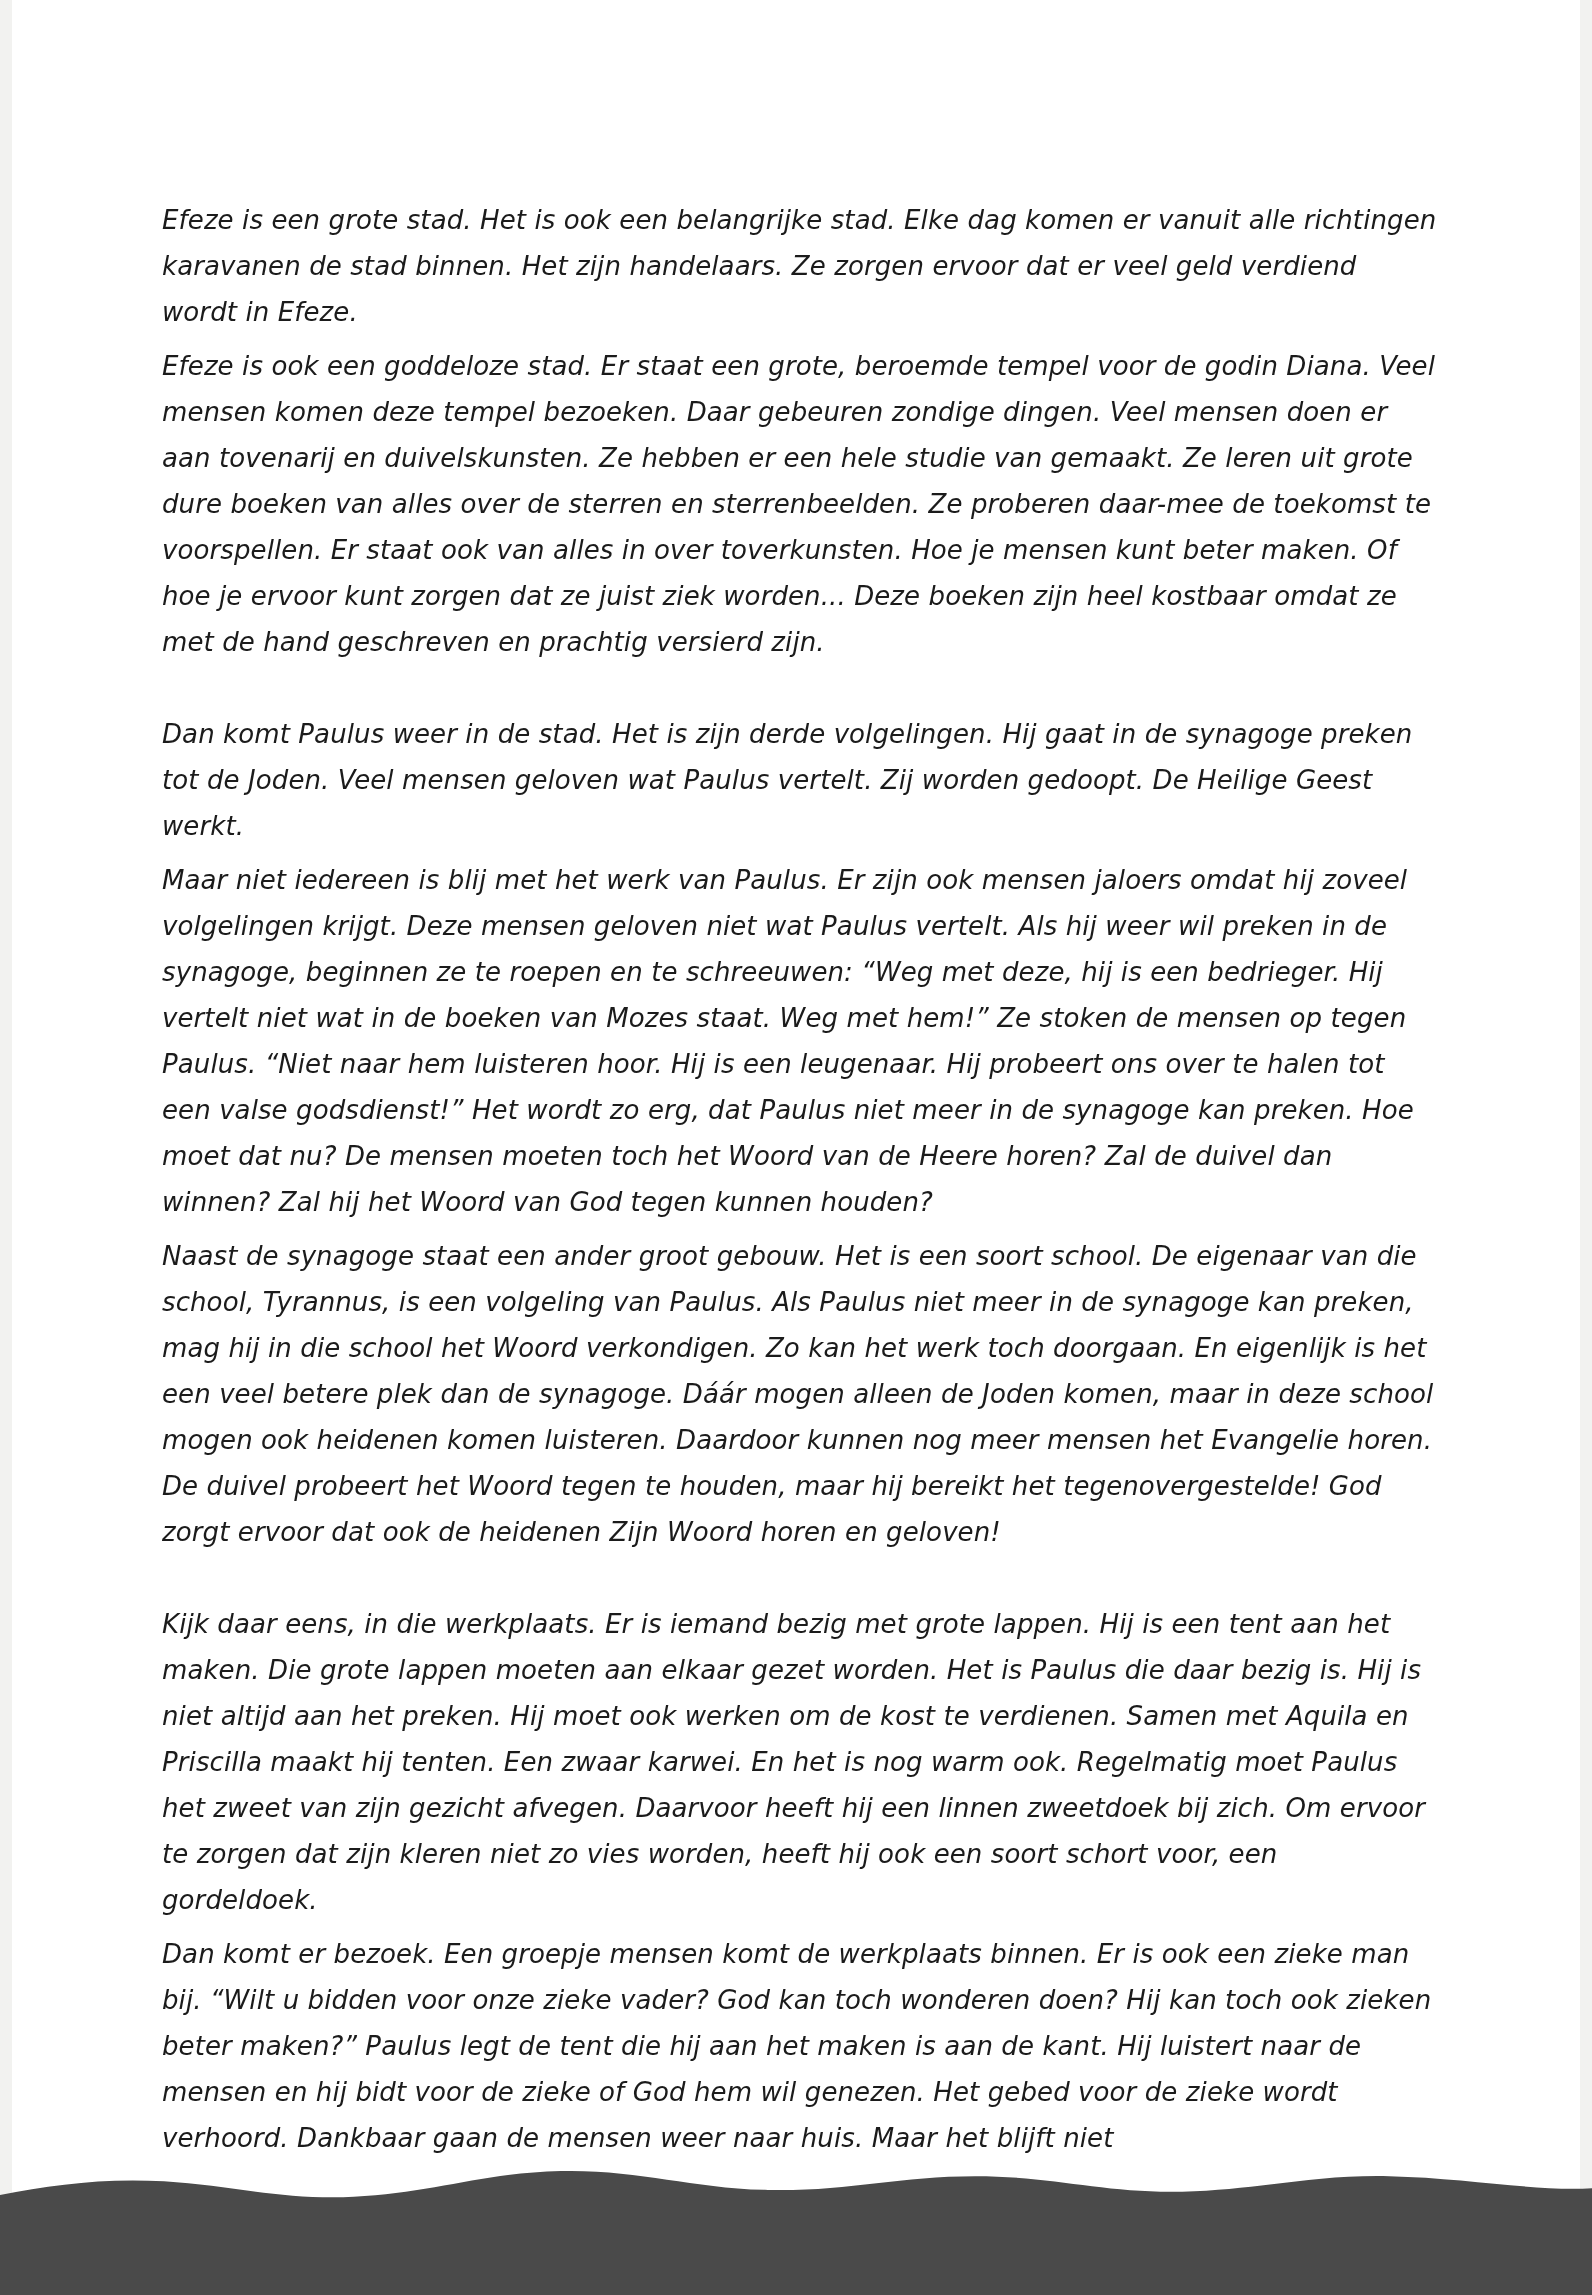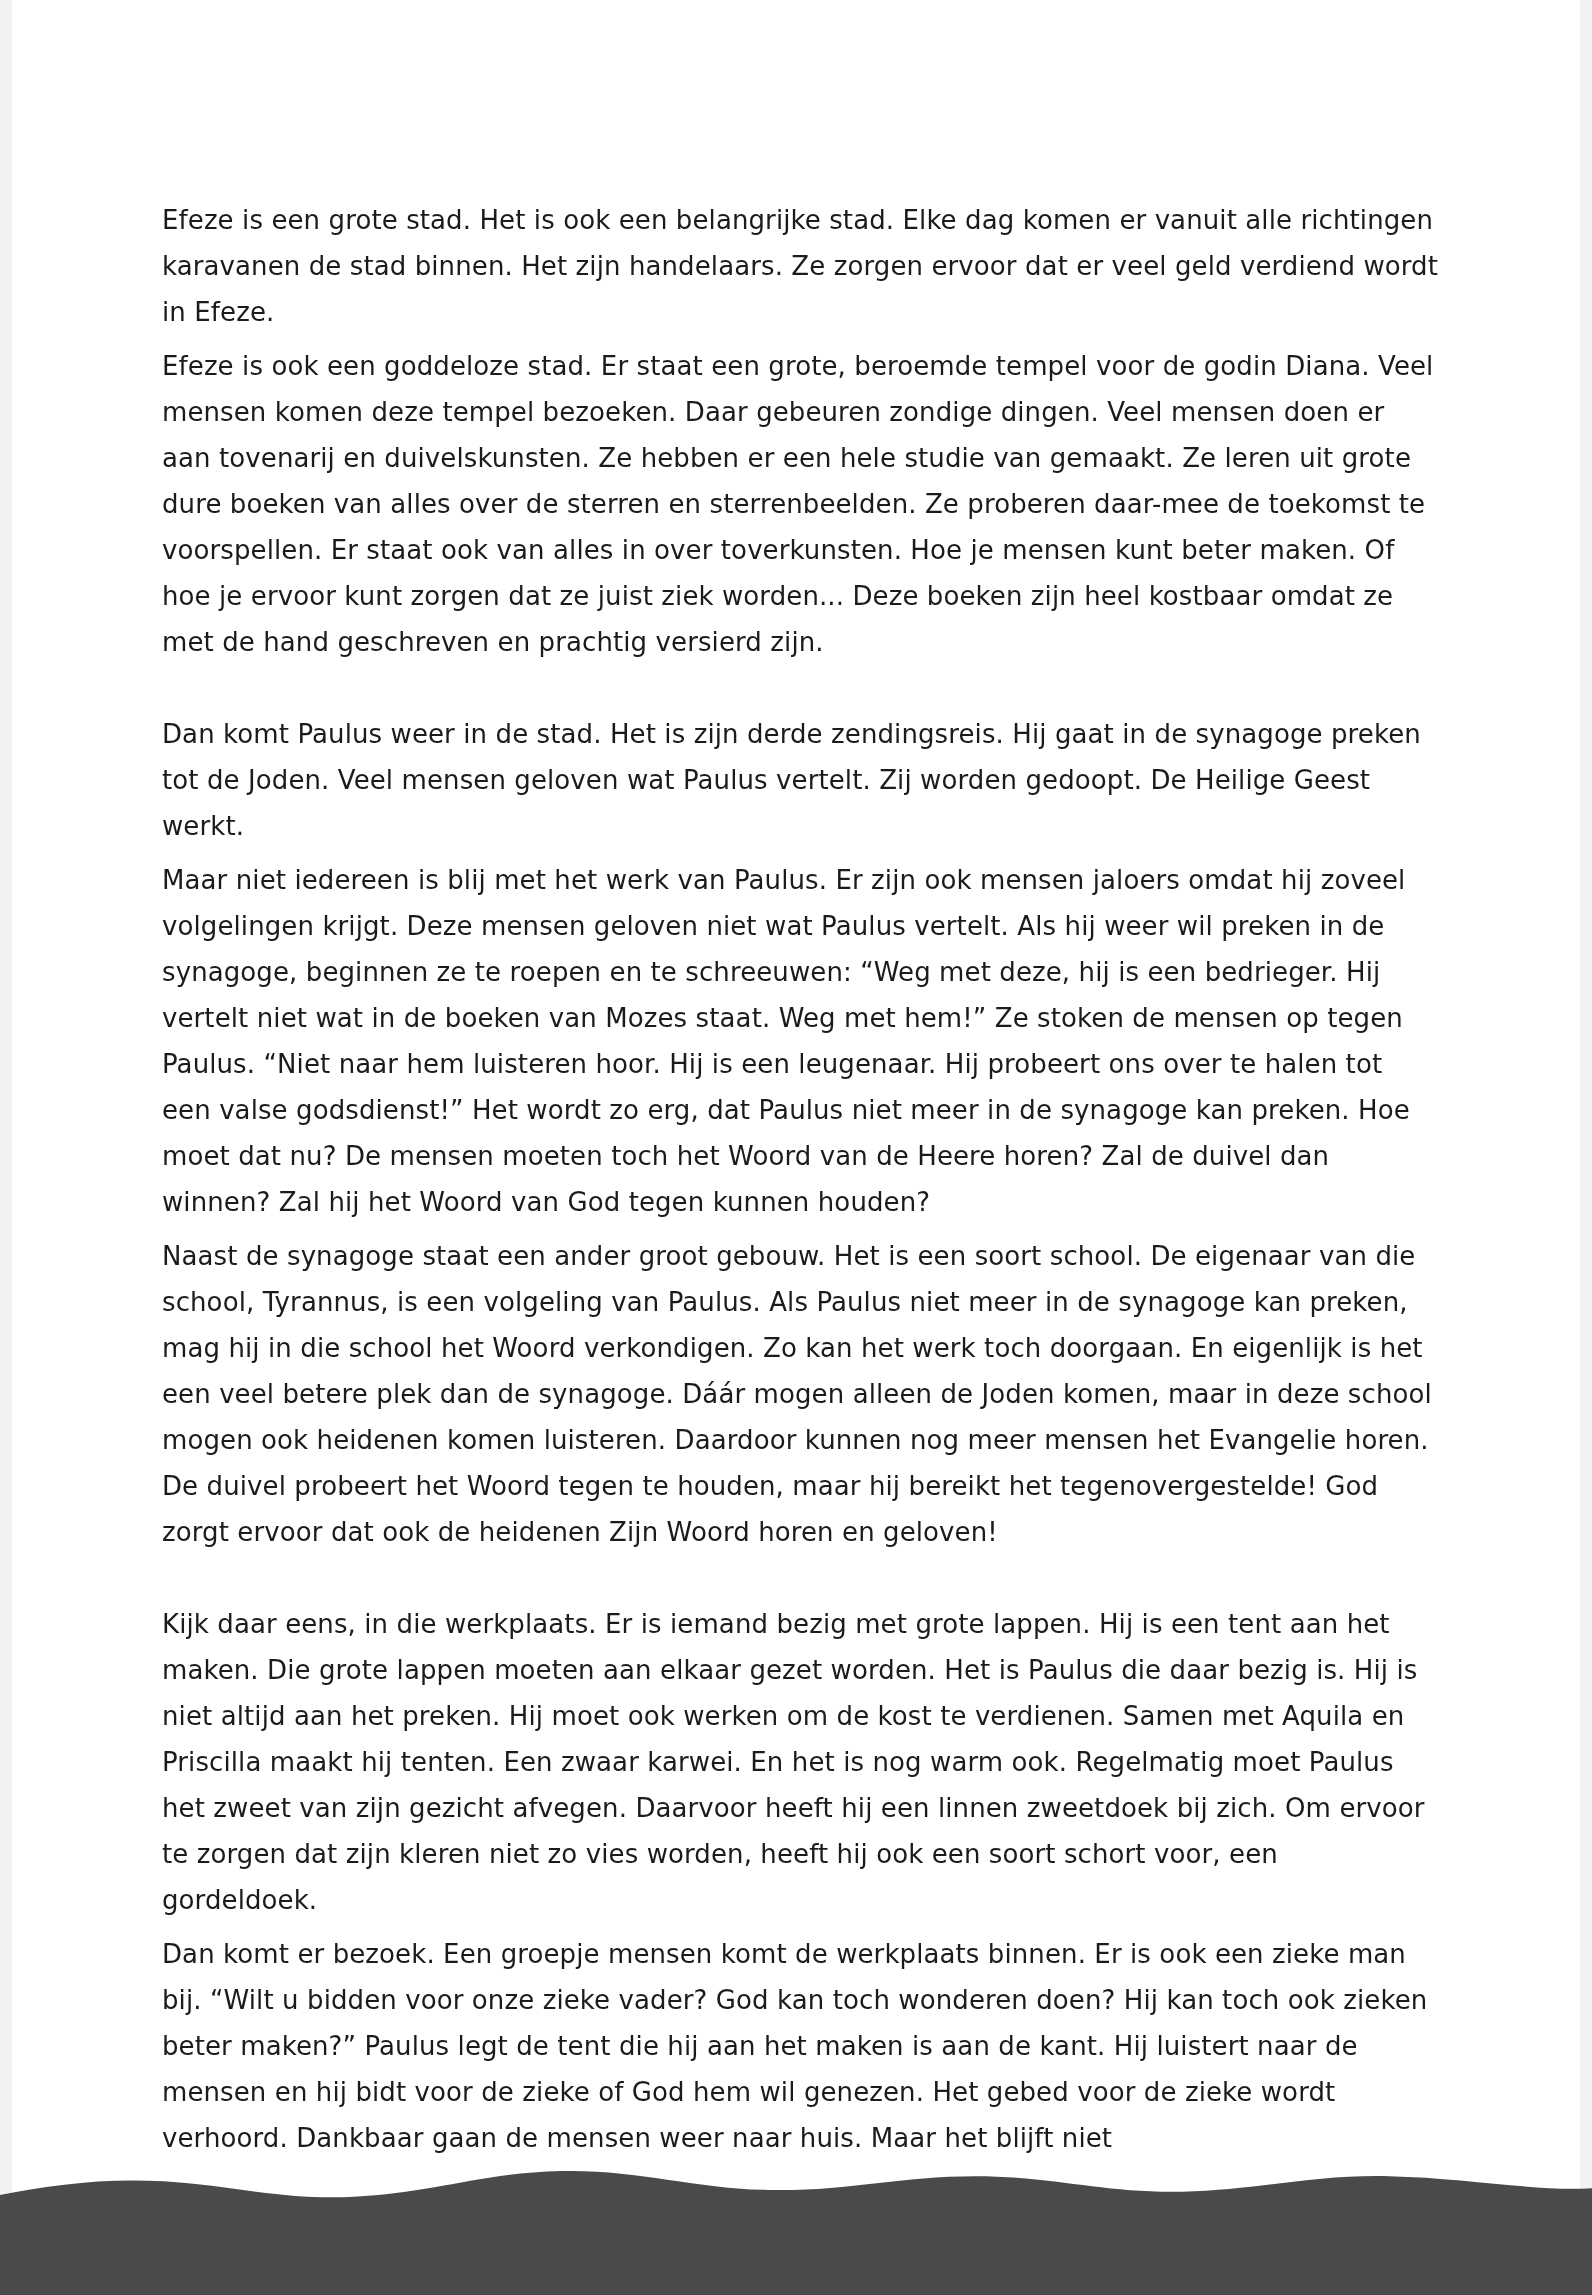--- a/index.html
+++ b/index.html
@@ -40,20 +40,21 @@
   }
   .para {
     margin: 0 0 0 0;
     font-size: 26px;
     line-height: 46px;
     color: #1b1b1b;
     text-align: left;
     letter-spacing: 0.1px;
     font-family: "DejaVu Sans", sans-serif;
     font-weight: 400;
+    font-style: italic;
   }
   .para + .para {
     margin-top: 8px;
   }
   .para.gap {
     margin-top: 46px;
   }
   
   .footer-band {
     position: absolute;
@@ -73,21 +74,21 @@
 <body>
 
 <div class="page">
 
   <div class="scan-edge-left"></div>
   <div class="scan-edge-right"></div>
 
   <div class="content">
     <p class="para">Efeze is een grote stad. Het is ook een belangrijke stad. Elke dag komen er vanuit alle richtingen karavanen de stad binnen. Het zijn handelaars. Ze zorgen ervoor dat er veel geld verdiend wordt in Efeze.</p>
     <p class="para">Efeze is ook een goddeloze stad. Er staat een grote, beroemde tempel voor de godin Diana. Veel mensen komen deze tempel bezoeken. Daar gebeuren zondige dingen. Veel mensen doen er aan tovenarij en duivelskunsten. Ze hebben er een hele studie van gemaakt. Ze leren uit grote dure boeken van alles over de sterren en sterrenbeelden. Ze proberen daar-mee de toekomst te voorspellen. Er staat ook van alles in over toverkunsten. Hoe je mensen kunt beter maken. Of hoe je ervoor kunt zorgen dat ze juist ziek worden... Deze boeken zijn heel kostbaar omdat ze met de hand geschreven en prachtig versierd zijn.</p>
-    <p class="para gap">Dan komt Paulus weer in de stad. Het is zijn derde zendingsreis. Hij gaat in de synagoge preken tot de Joden. Veel mensen geloven wat Paulus vertelt. Zij worden gedoopt. De Heilige Geest werkt.</p>
+    <p class="para gap">Dan komt Paulus weer in de stad. Het is zijn derde volgelingen. Hij gaat in de synagoge preken tot de Joden. Veel mensen geloven wat Paulus vertelt. Zij worden gedoopt. De Heilige Geest werkt.</p>
     <p class="para">Maar niet iedereen is blij met het werk van Paulus. Er zijn ook mensen jaloers omdat hij zoveel volgelingen krijgt. Deze mensen geloven niet wat Paulus vertelt. Als hij weer wil preken in de synagoge, beginnen ze te roepen en te schreeuwen: “Weg met deze, hij is een bedrieger. Hij vertelt niet wat in de boeken van Mozes staat. Weg met hem!” Ze stoken de mensen op tegen Paulus. “Niet naar hem luisteren hoor. Hij is een leugenaar. Hij probeert ons over te halen tot een valse godsdienst!” Het wordt zo erg, dat Paulus niet meer in de synagoge kan preken. Hoe moet dat nu? De mensen moeten toch het Woord van de Heere horen? Zal de duivel dan winnen? Zal hij het Woord van God tegen kunnen houden?</p>
     <p class="para">Naast de synagoge staat een ander groot gebouw. Het is een soort school. De eigenaar van die school, Tyrannus, is een volgeling van Paulus. Als Paulus niet meer in de synagoge kan preken, mag hij in die school het Woord verkondigen. Zo kan het werk toch doorgaan. En eigenlijk is het een veel betere plek dan de synagoge. Dáár mogen alleen de Joden komen, maar in deze school mogen ook heidenen komen luisteren. Daardoor kunnen nog meer mensen het Evangelie horen. De duivel probeert het Woord tegen te houden, maar hij bereikt het tegenovergestelde! God zorgt ervoor dat ook de heidenen Zijn Woord horen en geloven!</p>
     <p class="para gap">Kijk daar eens, in die werkplaats. Er is iemand bezig met grote lappen. Hij is een tent aan het maken. Die grote lappen moeten aan elkaar gezet worden. Het is Paulus die daar bezig is. Hij is niet altijd aan het preken. Hij moet ook werken om de kost te verdienen. Samen met Aquila en Priscilla maakt hij tenten. Een zwaar karwei. En het is nog warm ook. Regelmatig moet Paulus het zweet van zijn gezicht afvegen. Daarvoor heeft hij een linnen zweetdoek bij zich. Om ervoor te zorgen dat zijn kleren niet zo vies worden, heeft hij ook een soort schort voor, een gordeldoek.</p>
     <p class="para">Dan komt er bezoek. Een groepje mensen komt de werkplaats binnen. Er is ook een zieke man bij. “Wilt u bidden voor onze zieke vader? God kan toch wonderen doen? Hij kan toch ook zieken beter maken?” Paulus legt de tent die hij aan het maken is aan de kant. Hij luistert naar de mensen en hij bidt voor de zieke of God hem wil genezen. Het gebed voor de zieke wordt verhoord. Dankbaar gaan de mensen weer naar huis. Maar het blijft niet</p>
   </div>
 
   <div class="footer-band">
     <svg viewBox="0 0 1845 180" preserveAspectRatio="none">
       <path id="footer-path" d="M0,64 C60,52 120,44 190,48 C270,53 330,70 410,66 C500,62 560,38 650,36
                C740,34 800,56 890,58 C980,60 1040,42 1130,42 C1220,42 1280,62 1370,60

